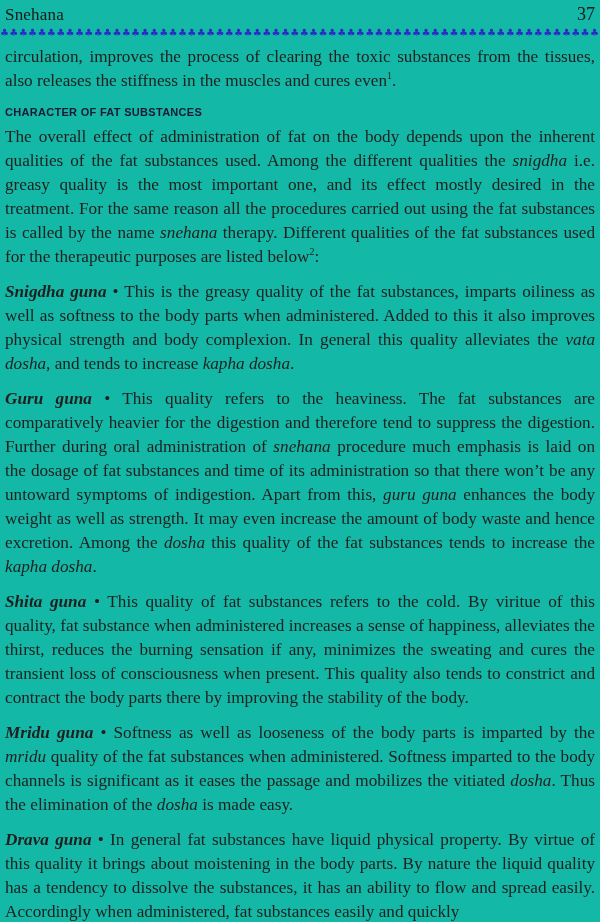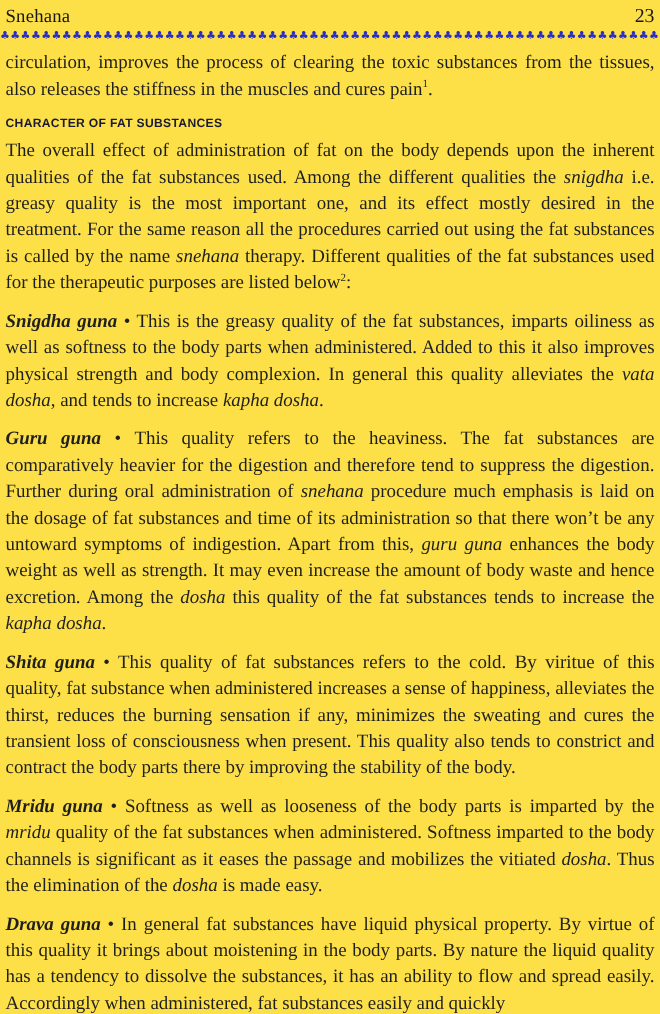--- a/index.html
+++ b/index.html
@@ -5,21 +5,21 @@
   html, body {
     margin: 0;
     padding: 0;
     background: #fbfbf8;
   }
   .page {
     position: relative;
     width: 600px;
     height: 922px;
     overflow: hidden;
-    background: #fde047;
+    background: #14b8a6;
     font-family: "Liberation Serif", serif;
     color: #1f1f1f;
     box-sizing: border-box;
     padding: 4px 5px 0 5px;
   }
   .running-header {
     display: flex;
     justify-content: space-between;
     align-items: baseline;
     font-size: 17px;
@@ -64,25 +64,25 @@
     font-size: 10px;
     line-height: 0;
   }
 </style>
 </head>
 <body>
 
 <div class="page">
   <div class="running-header">
     <span class="title">Snehana</span>
-    <span class="pageno">23</span>
+    <span class="pageno">37</span>
   </div>
   <div class="ornament" id="ornament" style="color: rgb(42, 44, 200);">♣♣♣♣♣♣♣♣♣♣♣♣♣♣♣♣♣♣♣♣♣♣♣♣♣♣♣♣♣♣♣♣♣♣♣♣♣♣♣♣♣♣♣♣♣♣♣♣♣♣♣♣♣♣♣♣♣♣♣♣♣♣♣♣♣♣♣♣♣♣♣♣♣♣♣♣♣♣♣♣♣♣</div>
   <div class="page-body" id="page-body">
-      <p class="body-para"><span class="run-n">circulation, improves the process of clearing the toxic substances from the tissues, also releases the stiffness in the muscles and cures pain</span><span class="run-sup">1</span><span class="run-n">.</span></p>
+      <p class="body-para"><span class="run-n">circulation, improves the process of clearing the toxic substances from the tissues, also releases the stiffness in the muscles and cures even</span><span class="run-sup">1</span><span class="run-n">.</span></p>
       <h2 class="section-heading">CHARACTER OF FAT SUBSTANCES</h2>
       <p class="body-para"><span class="run-n">The overall effect of administration of fat on the body depends upon the inherent qualities of the fat substances used. Among the different qualities the </span><span class="run-i">snigdha</span><span class="run-n"> i.e. greasy quality is the most important one, and its effect mostly desired in the treatment. For the same reason all the procedures carried out using the fat substances is called by the name </span><span class="run-i">snehana</span><span class="run-n"> therapy. Different qualities of the fat substances used for the therapeutic purposes are listed below</span><span class="run-sup">2</span><span class="run-n">:</span></p>
       <p class="body-para"><span class="run-bi">Snigdha guna</span><span class="run-n"> • This is the greasy quality of the fat substances, imparts oiliness as well as softness to the body parts when administered. Added to this it also improves physical strength and body complexion. In general this quality alleviates the </span><span class="run-i">vata dosha</span><span class="run-n">, and tends to increase </span><span class="run-i">kapha dosha</span><span class="run-n">.</span></p>
       <p class="body-para"><span class="run-bi">Guru guna</span><span class="run-n"> • This quality refers to the heaviness. The fat substances are comparatively heavier for the digestion and therefore tend to suppress the digestion. Further during oral administration of </span><span class="run-i">snehana</span><span class="run-n"> procedure much emphasis is laid on the dosage of fat substances and time of its administration so that there won’t be any untoward symptoms of indigestion. Apart from this, </span><span class="run-i">guru guna</span><span class="run-n"> enhances the body weight as well as strength. It may even increase the amount of body waste and hence excretion. Among the </span><span class="run-i">dosha</span><span class="run-n"> this quality of the fat substances tends to increase the </span><span class="run-i">kapha dosha</span><span class="run-n">.</span></p>
       <p class="body-para"><span class="run-bi">Shita guna</span><span class="run-n"> • This quality of fat substances refers to the cold. By viritue of this quality, fat substance when administered increases a sense of happiness, alleviates the thirst, reduces the burning sensation if any, minimizes the sweating and cures the transient loss of consciousness when present. This quality also tends to constrict and contract the body parts there by improving the stability of the body.</span></p>
       <p class="body-para"><span class="run-bi">Mridu guna</span><span class="run-n"> • Softness as well as looseness of the body parts is imparted by the </span><span class="run-i">mridu</span><span class="run-n"> quality of the fat substances when administered. Softness imparted to the body channels is significant as it eases the passage and mobilizes the vitiated </span><span class="run-i">dosha</span><span class="run-n">. Thus the elimination of the </span><span class="run-i">dosha</span><span class="run-n"> is made easy.</span></p>
       <p class="body-para"><span class="run-bi">Drava guna</span><span class="run-n"> • In general fat substances have liquid physical property. By virtue of this quality it brings about moistening in the body parts. By nature the liquid quality has a tendency to dissolve the substances, it has an ability to flow and spread easily. Accordingly when administered, fat substances easily and quickly</span></p>
     </div>
 </div>
 

